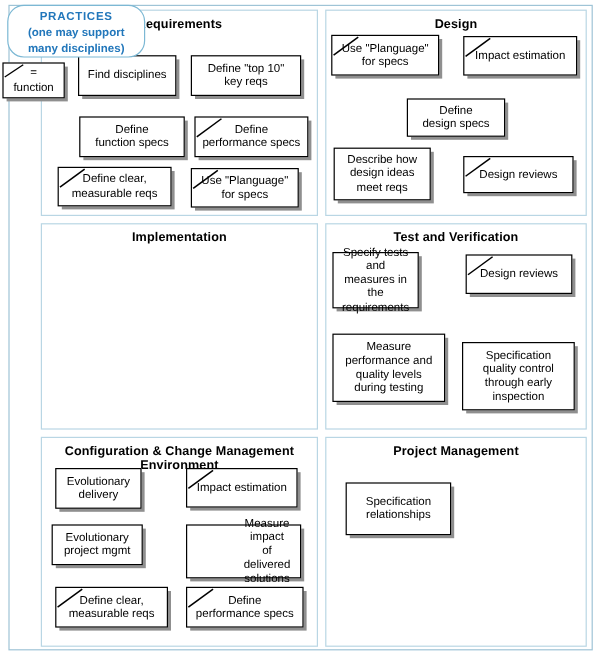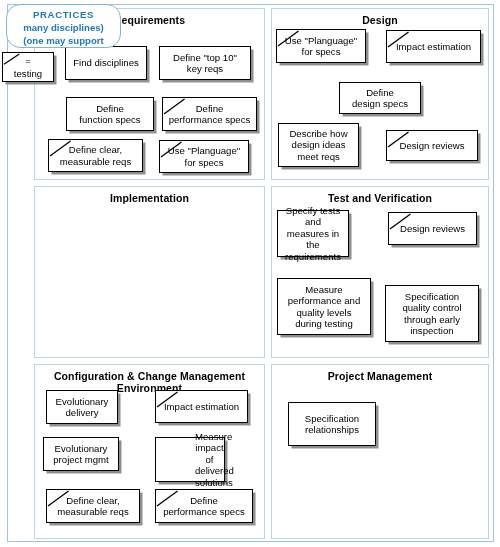--- a/index.html
+++ b/index.html
@@ -232,21 +232,21 @@
       </div>
       <div class="card" style="left: 155px; top: 390px; width: 93px; height: 33px;">
         <svg class="diag" viewBox="0 0 93 33" preserveAspectRatio="none">
           <line x1="1" y1="17" x2="22" y2="1" stroke="#000" stroke-width="1.3"></line>
         </svg>
         <div class="label">Impact estimation</div>
       </div>
       <div class="card" style="left: 43px; top: 437px; width: 76px; height: 34px;">
         <div class="label">Evolutionary<br>project mgmt</div>
       </div>
-      <div class="card" style="left: 155px; top: 437px; width: 70px; height: 45px; padding-left: 39px;">
+      <div class="card" style="left: 155px; top: 437px; width: 96px; height: 45px; padding-left: 39px;">
         <div class="label">Measure impact<br>of delivered<br>solutions</div>
       </div>
       <div class="card" style="left: 46px; top: 489px; width: 94px; height: 34px;">
         <svg class="diag" viewBox="0 0 94 34" preserveAspectRatio="none">
           <line x1="1" y1="17" x2="22" y2="1" stroke="#000" stroke-width="1.3"></line>
         </svg>
         <div class="label">Define clear,<br>measurable reqs</div>
       </div>
       <div class="card" style="left: 155px; top: 489px; width: 98px; height: 34px;">
         <svg class="diag" viewBox="0 0 98 34" preserveAspectRatio="none">
@@ -254,25 +254,25 @@
         </svg>
         <div class="label">Define<br>performance specs</div>
       </div>
       <div class="card" style="left: 288px; top: 402px; width: 88px; height: 44px;">
         <div class="label">Specification<br>relationships</div>
       </div>
     </div>
 
   <div class="practices-oval">
     <div class="pl1">PRACTICES</div>
+    <div>(one may support</div>
     <div>many disciplines)</div>
-    <div>(one may support</div>
   </div>
 
   <div class="legend-card">
     <svg class="diag" viewBox="0 0 52 30" preserveAspectRatio="none">
       <line x1="1" y1="12" x2="17" y2="1" stroke="#000" stroke-width="1.2"></line>
     </svg>
     <div class="eq">=</div>
-    <div class="rep">testing</div>
+    <div class="rep">function</div>
   </div>
 
 </div>
 
 </body></html>

